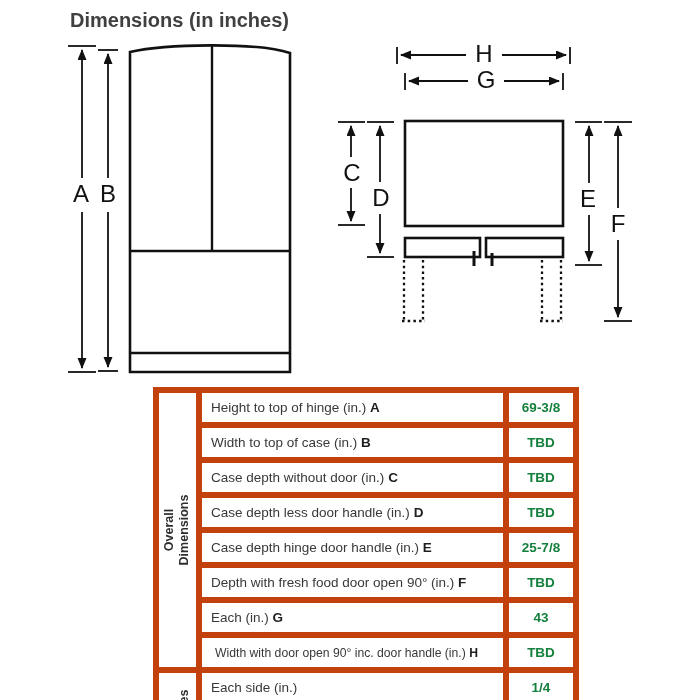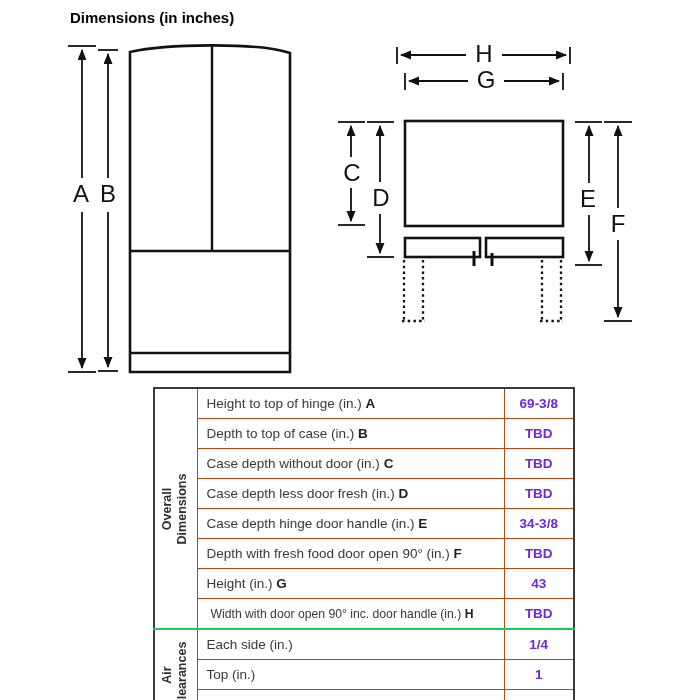--- a/index.html
+++ b/index.html
@@ -1,32 +1,32 @@
 <!DOCTYPE html>
 <html><head>
 <meta charset="utf-8">
 <style>
   html,body{margin:0;padding:0;background:#fff;}
   .page{position:relative;width:700px;height:700px;background:#fff;overflow:hidden;
         font-family:"Liberation Sans", sans-serif;color:#222;}
-  .title{position:absolute;left:70px;top:9px;font-size:15px;font-weight:bold;color:#000000;}
+  .title{position:absolute;left:70px;top:9px;font-size:20px;font-weight:bold;color:#404040;}
   svg{position:absolute;overflow:visible;}
   svg text{font-family:"Liberation Sans", sans-serif;fill:#111;}
   .dimletter{font-size:24px;font-weight:500;}
 
   .tablewrap{position:absolute;left:153px;top:387px;}
   table.dims{border-collapse:collapse;table-layout:fixed;width:420px;
              font-size:13.5px;color:#383838;}
-  table.dims td{border:1px solid #c2410c;height:27px;overflow:hidden;}
+  table.dims td{border:6px solid #c2410c;height:27px;overflow:hidden;}
   table.dims{border:2px solid #3a3a3a;}
   td.sec{border:2px solid #3a3a3a;}
   td.desc{padding:0 4px 0 9px;white-space:nowrap;}
   td.desc.small{font-size:12.2px;padding-left:13px;}
   td.desc b{color:#1e1e1e;}
-  td.val{text-align:center;font-weight:bold;color:#6d28d9;white-space:nowrap;}
+  td.val{text-align:center;font-weight:bold;color:#15803d;white-space:nowrap;}
   tr.secstart td{border-top:2px solid #22c55e;}
   .vlabel{display:flex;align-items:center;justify-content:center;height:100%;}
   .vlabel .rot{transform:rotate(-90deg);font-weight:bold;font-size:12.5px;
                line-height:1.2;text-align:center;color:#2e2e2e;white-space:nowrap;}
 </style>
 </head>
 <body>
 
 <div class="page">
 
@@ -152,41 +152,41 @@
                 <div class="rot">
               <div>Overall</div>
               <div>Dimensions</div>
             </div>
               </div>
           </td>
           <td class="desc"><span>Height to top of hinge (in.)</span> <b>A</b></td>
           <td class="val">69-3/8</td>
         </tr>
         <tr>
-          <td class="desc"><span>Depth to top of case (in.)</span> <b>B</b></td>
+          <td class="desc"><span>Width to top of case (in.)</span> <b>B</b></td>
           <td class="val">TBD</td>
         </tr>
         <tr>
           <td class="desc"><span>Case depth without door (in.)</span> <b>C</b></td>
           <td class="val">TBD</td>
         </tr>
         <tr>
-          <td class="desc"><span>Case depth less door fresh (in.)</span> <b>D</b></td>
+          <td class="desc"><span>Case depth less door handle (in.)</span> <b>D</b></td>
           <td class="val">TBD</td>
         </tr>
         <tr>
           <td class="desc"><span>Case depth hinge door handle (in.)</span> <b>E</b></td>
-          <td class="val">34-3/8</td>
+          <td class="val">25-7/8</td>
         </tr>
         <tr>
           <td class="desc"><span>Depth with fresh food door open 90° (in.)</span> <b>F</b></td>
           <td class="val">TBD</td>
         </tr>
         <tr>
-          <td class="desc"><span>Height (in.)</span> <b>G</b></td>
+          <td class="desc"><span>Each (in.)</span> <b>G</b></td>
           <td class="val">43</td>
         </tr>
         <tr>
           <td class="desc small"><span>Width with door open 90° inc. door handle (in.)</span> <b>H</b></td>
           <td class="val">TBD</td>
         </tr>
         <tr class="secstart">
           <td class="sec" rowspan="3">
             <div class="vlabel">
                 <div class="rot">

